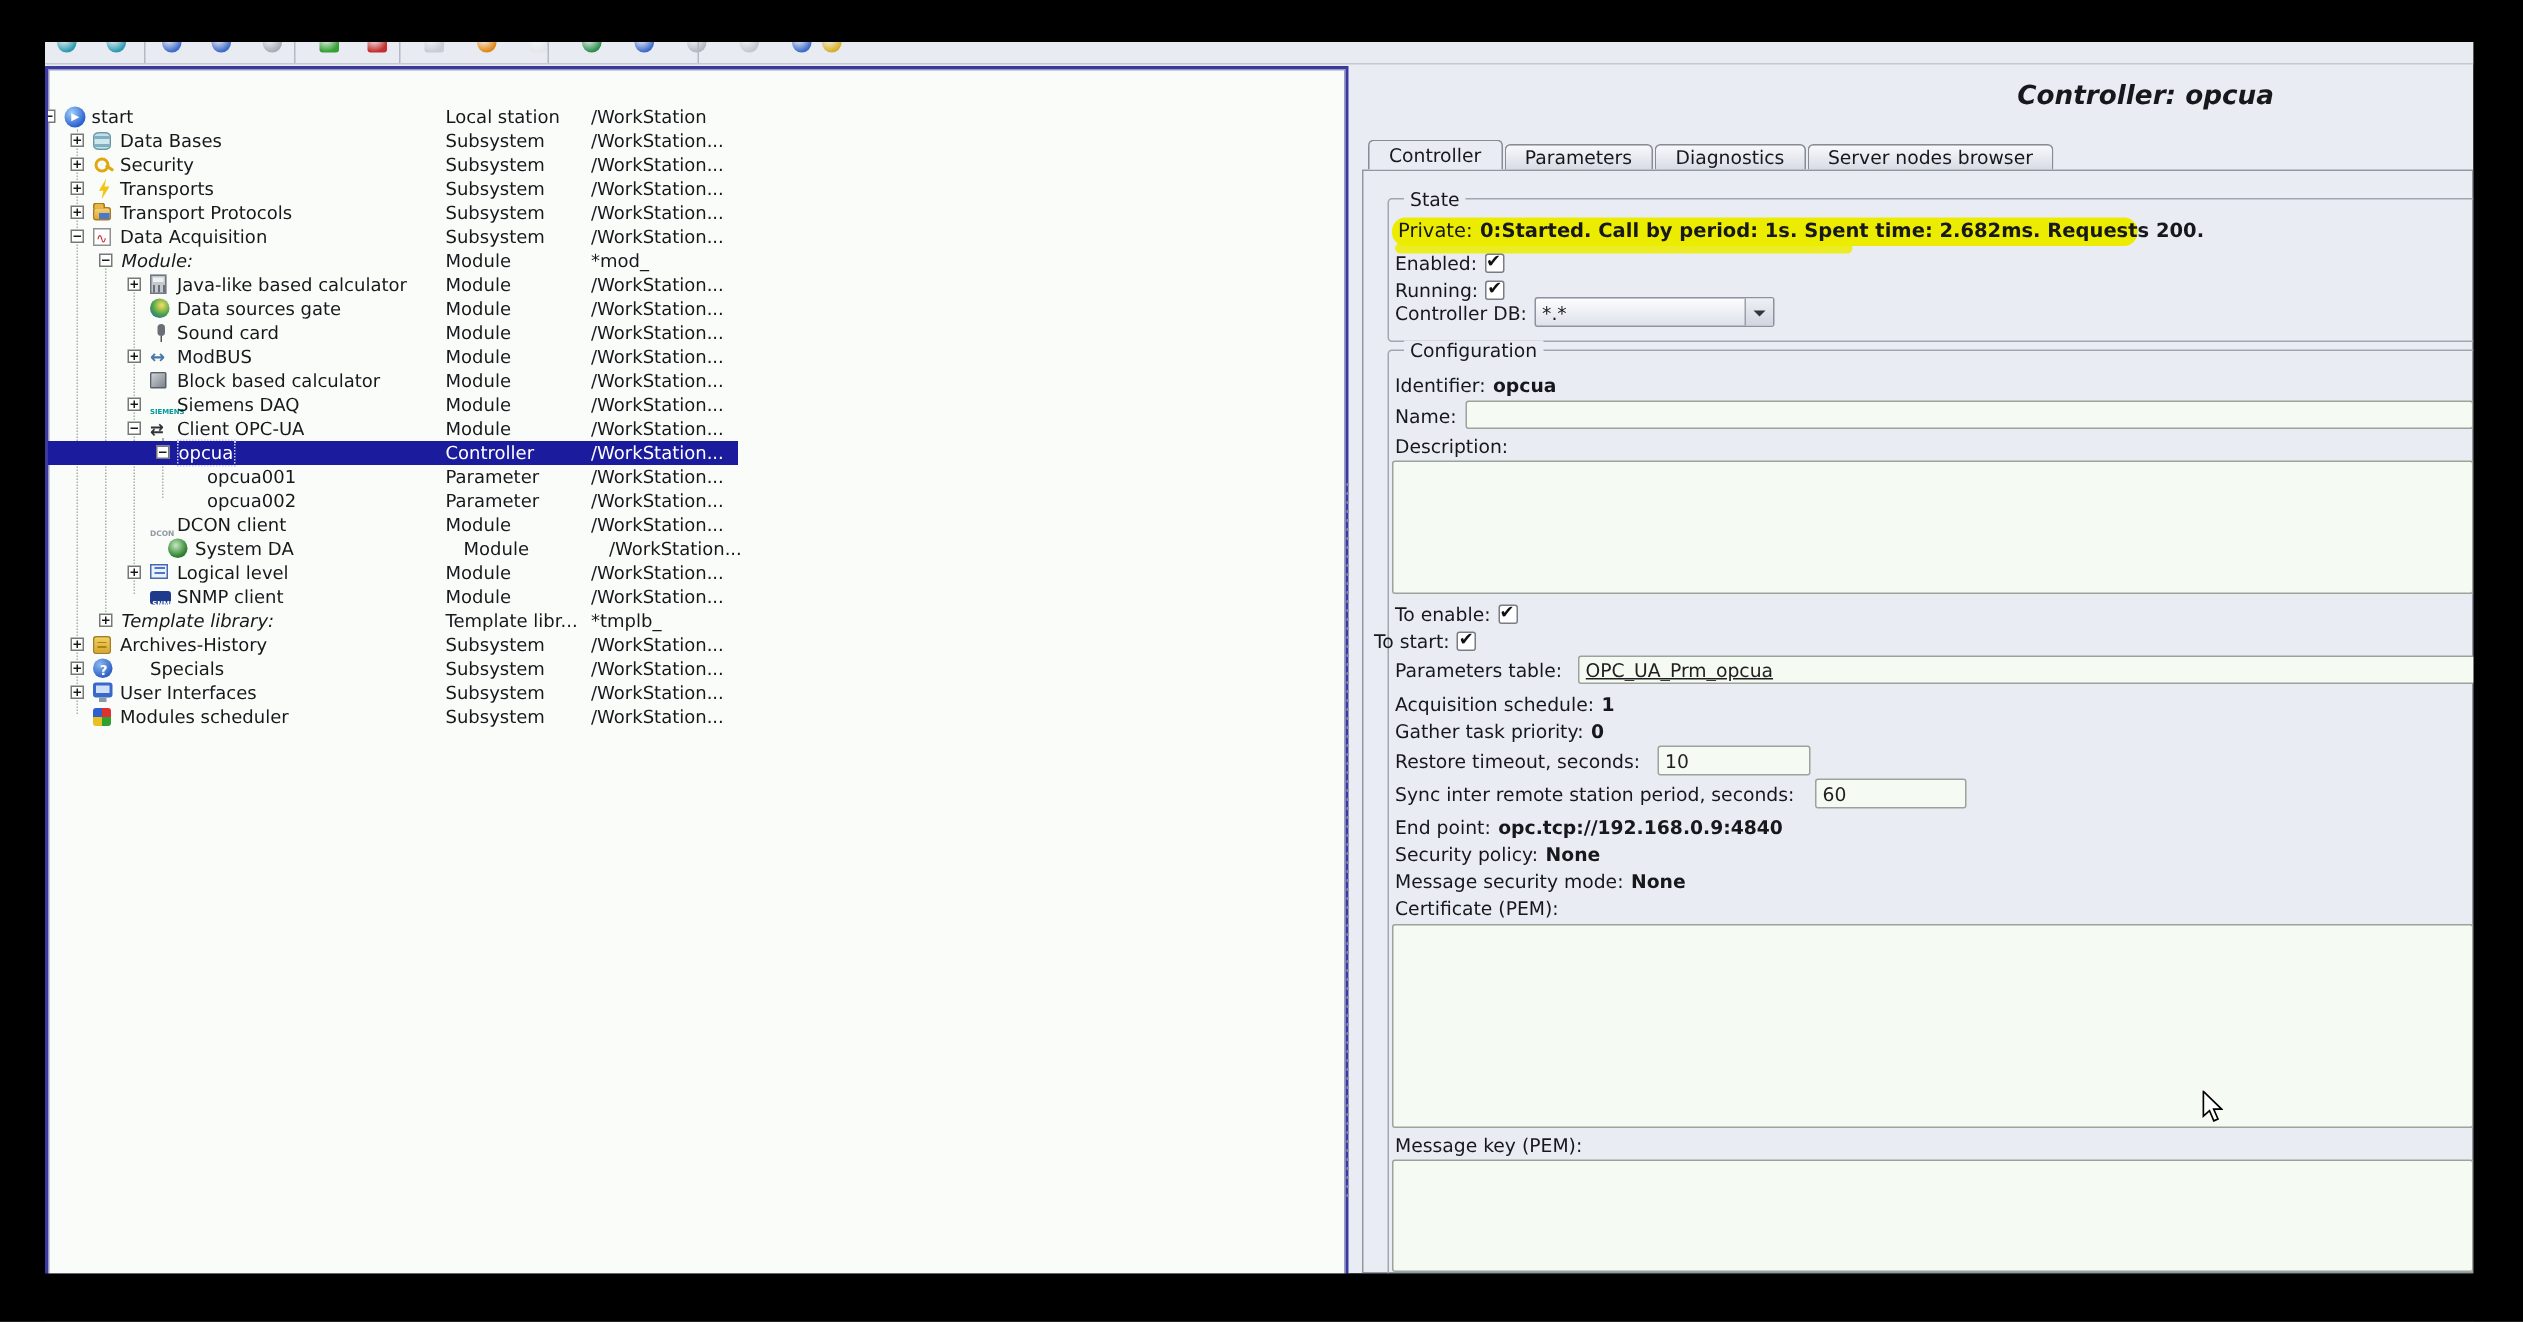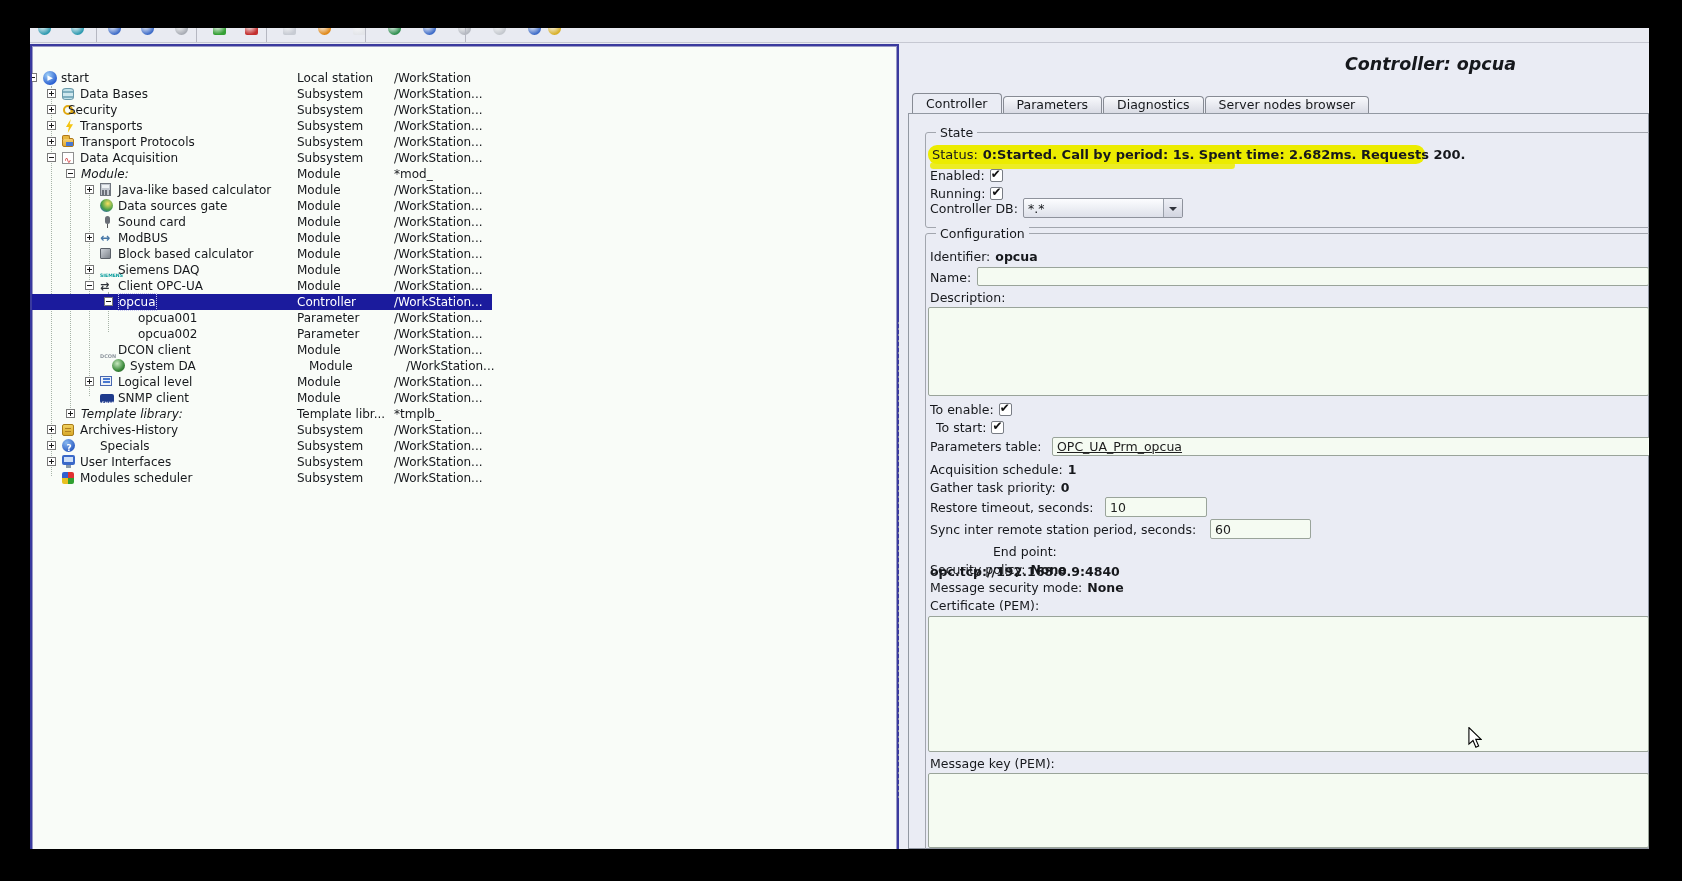--- a/index.html
+++ b/index.html
@@ -156,21 +156,21 @@
         <div class="trow" style="top: 40px;">
           <span class="exp plus" style="left: 15px;"></span>
           <span class="ticon i-databases" style="left: 30px;"></span>
           <span class="tname" style="left: 48px;">Data Bases</span>
           <span class="ttype" style="left: 265px;">Subsystem</span>
           <span class="tpath" style="left: 362px;">/WorkStation...</span>
         </div>
         <div class="trow" style="top: 56px;">
           <span class="exp plus" style="left: 15px;"></span>
           <span class="ticon i-security" style="left: 30px;"></span>
-          <span class="tname" style="left: 36px; text-align: right;">Security</span>
+          <span class="tname" style="left: 48px; text-align: right;">Security</span>
           <span class="ttype" style="left: 265px;">Subsystem</span>
           <span class="tpath" style="left: 362px;">/WorkStation...</span>
         </div>
         <div class="trow" style="top: 72px;">
           <span class="exp plus" style="left: 15px;"></span>
           <span class="ticon i-transports" style="left: 30px;"></span>
           <span class="tname" style="left: 48px;">Transports</span>
           <span class="ttype" style="left: 265px;">Subsystem</span>
           <span class="tpath" style="left: 362px;">/WorkStation...</span>
         </div>
@@ -327,21 +327,21 @@
       <div class="tab">Diagnostics</div>
       <div class="tab">Server nodes browser</div>
     </div>
   <div class="abs" id="tab-frame"></div>
 
   <div class="abs group" style="left:925px;top:132px;width:740px;height:94px;"></div>
   <div class="abs glabel" style="left:936px;top:126px;">State</div>
   <div class="abs" id="status-hl"></div>
   <div class="abs" id="status-hl2"></div>
   <div class="abs frow" id="status-row">
-    <span>Status:</span>
+    <span>Private:</span>
     <b>0:Started. Call by period: 1s. Spent time: 2.682ms. Requests 200.</b>
   </div>
   <div class="abs frow" style="left:930px;top:168px;">
     <span>Enabled:</span>
     <span class="cb checked"></span>
   </div>
   <div class="abs frow" style="left:930px;top:186px;">
     <span>Running:</span>
     <span class="cb checked"></span>
   </div>
@@ -366,21 +366,21 @@
   <input class="tin" style="left: 977px; top: 267px; width: 672px; height: 19px;" value="">
   <div class="abs frow" style="left:930px;top:290px;">
     <span>Description:</span>
   </div>
   <textarea class="tin" style="left: 928px; top: 307px; width: 721px; height: 89px;"></textarea>
 
   <div class="abs frow" style="left:930px;top:402px;">
     <span>To enable:</span>
     <span class="cb checked"></span>
   </div>
-  <div class="abs frow" style="left:936px;top:420px;">
+  <div class="abs frow" style="left:916px;top:420px;">
     <span>To start:</span>
     <span class="cb checked"></span>
   </div>
   <div class="abs frow" style="left:930px;top:439px;">
     <span>Parameters table:</span>
   </div>
   <input class="tin" style="left: 1052px; top: 437px; width: 699px; height: 19px; text-decoration: underline;" value="OPC_UA_Prm_opcua">
 
   <div class="abs frow" style="left:930px;top:462px;">
     <span>Acquisition schedule:</span>
@@ -392,21 +392,21 @@
   </div>
   <div class="abs frow" style="left:930px;top:500px;">
     <span>Restore timeout, seconds:</span>
   </div>
   <input class="tin" style="left: 1105px; top: 497px; width: 102px; height: 20px;" value="10">
   <div class="abs frow" style="left:930px;top:522px;">
     <span>Sync inter remote station period, seconds:</span>
   </div>
   <input class="tin" style="left: 1210px; top: 519px; width: 101px; height: 20px;" value="60">
 
-  <div class="abs frow" style="left:930px;top:544px;flex-direction:column;">
+  <div class="abs frow" style="left:930px;top:544px;">
     <span>End point:</span>
     <b>opc.tcp://192.168.0.9:4840</b>
   </div>
   <div class="abs frow" style="left:930px;top:562px;">
     <span>Security policy:</span>
     <b>None</b>
   </div>
   <div class="abs frow" style="left:930px;top:580px;">
     <span>Message security mode:</span>
     <b>None</b>

